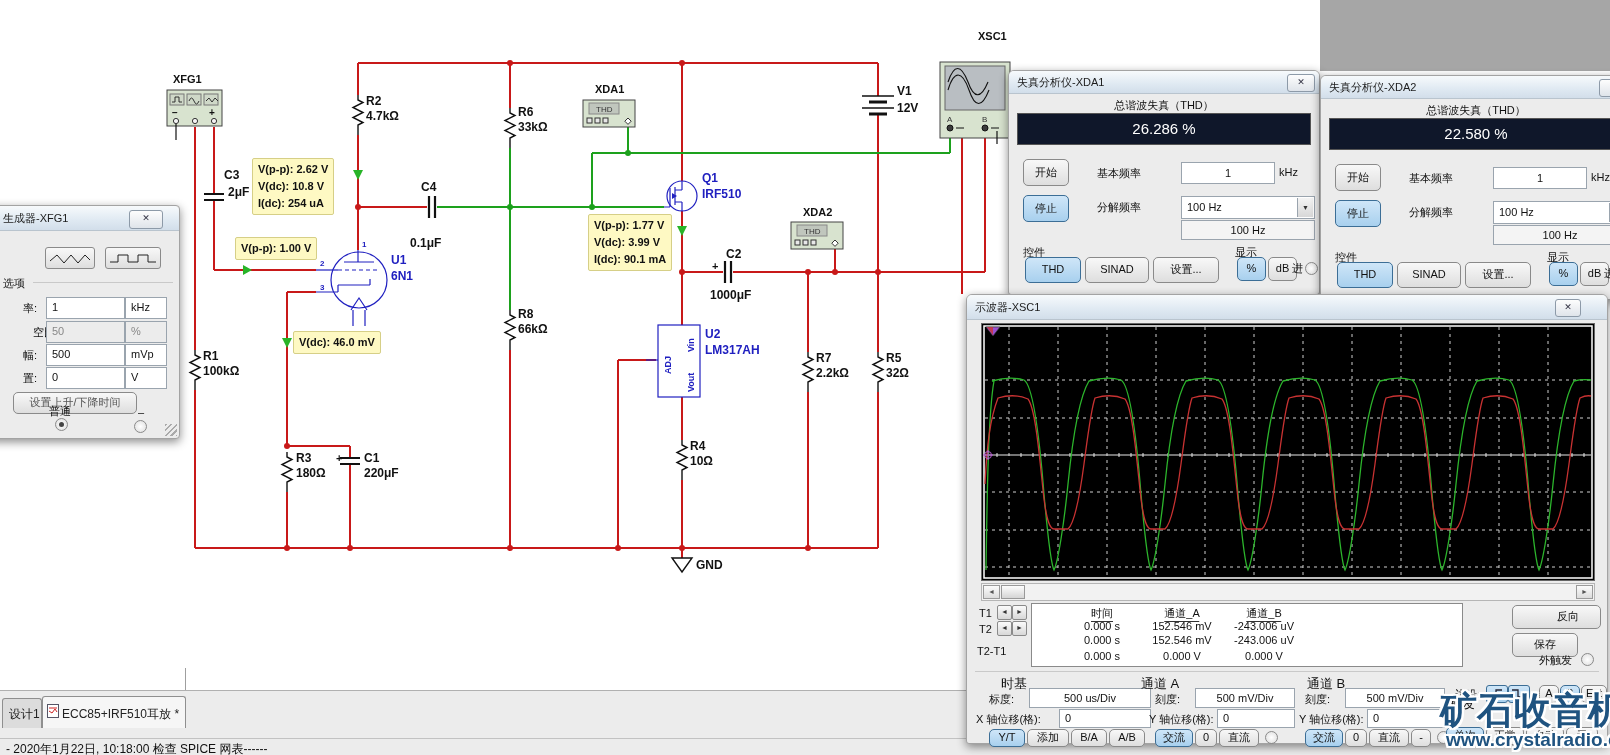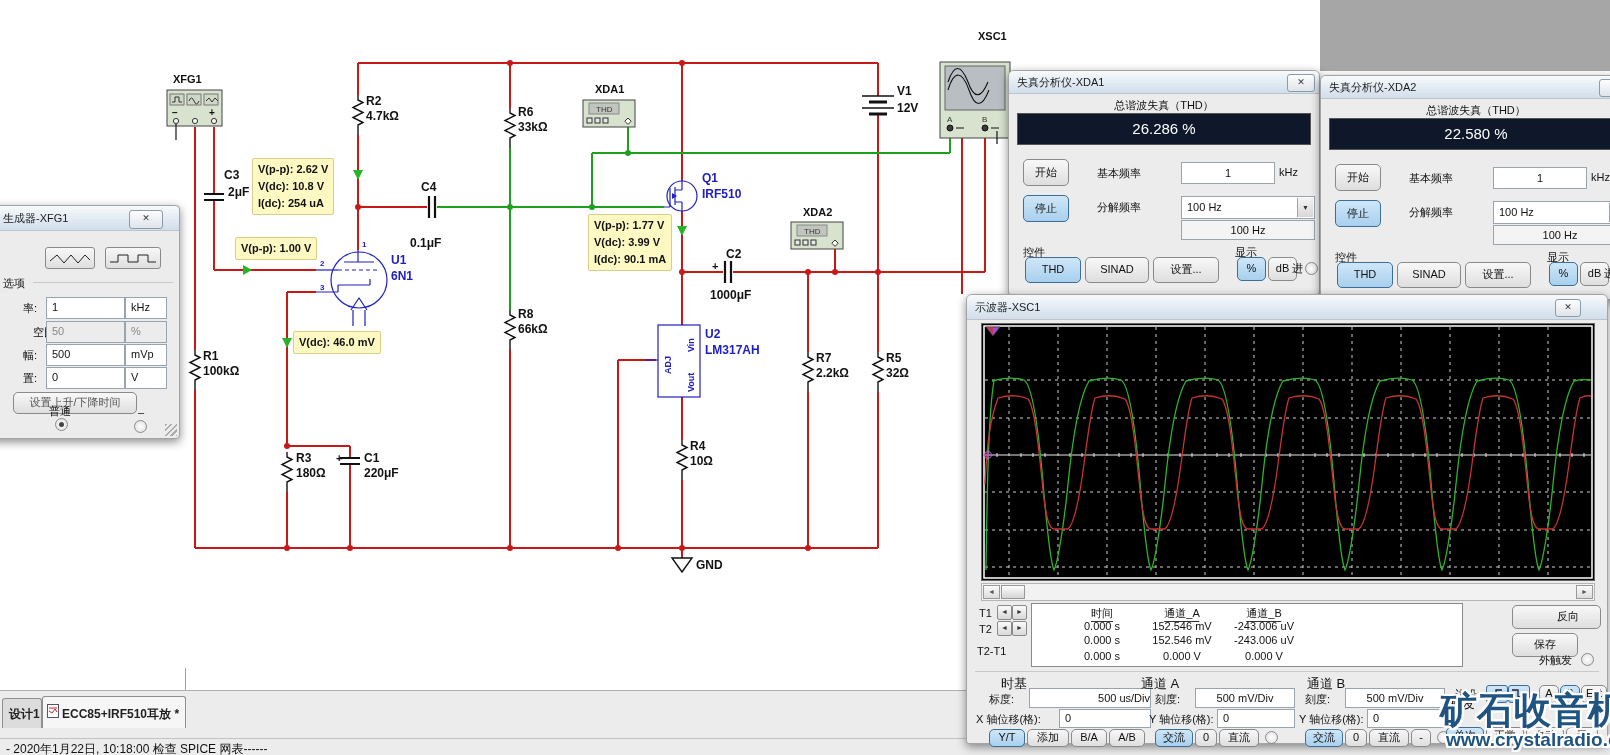--- a/index.html
+++ b/index.html
@@ -26,21 +26,21 @@
     border-left:1px solid #9aa4ae;font-size:7px;text-align:center;line-height:20px;color:#333;}
   .radio{position:absolute;width:11px;height:11px;border-radius:50%;
     border:1px solid #8a8a8a;background:radial-gradient(#fff,#dcdcdc);}
   .radio.sel::after{content:"";position:absolute;left:3px;top:3px;width:5px;height:5px;border-radius:50%;background:#444;}
   .grip{position:absolute;right:2px;bottom:2px;width:12px;height:12px;
     background:repeating-linear-gradient(135deg,#aaa 0 1.5px,transparent 1.5px 4px);}
   
   .probe{position:absolute;background:#fef9c3;border:1px solid #d6cf87;border-radius:2px;
     font-size:11px;font-weight:bold;color:#111;padding:2px 5px;line-height:17px;white-space:nowrap;}
   
-  .tabstrip{position:absolute;left:0;top:690px;width:1494px;height:48px;background:#ececec;border-top:1px solid #b0b0b0;font-weight:bold;}
+  .tabstrip{position:absolute;left:0;top:690px;width:1494px;height:48px;background:#ececec;border-top:1px solid #b0b0b0;}
   .tab{position:absolute;top:7px;height:29px;border:1px solid #8f8f8f;border-bottom:none;
     border-radius:3px 3px 0 0;font-size:12px;background:#dcdcdc;color:#222;}
   .tab.active{background:#f6f6f6;}
   .statusbar{position:absolute;left:0;top:738px;width:1610px;height:17px;background:#ececec;
     border-top:1px solid #c2c2c2;font-size:12px;color:#111;}
   .statusbar span{position:absolute;left:6px;top:2px;white-space:nowrap;}
   
   .wm{position:absolute;z-index:50;color:#1f5380;font-weight:bold;white-space:nowrap;
     text-shadow:-2px 0 0 #fff,2px 0 0 #fff,0 -2px 0 #fff,0 2px 0 #fff,-2px -2px 0 #fff,2px 2px 0 #fff,-2px 2px 0 #fff,2px -2px 0 #fff;}
   
@@ -499,21 +499,21 @@
   </div>
   <div class="btn" style="left:545px;top:310px;width:64px;height:22px;line-height:21px;padding-left:23px;"><span>反向</span></div>
   <div class="btn" style="left:545px;top:338px;width:64px;height:22px;line-height:21px;"><span>保存</span></div>
   <span class="lbl" style="left:572px;top:358px;">外触发</span>
   <div class="radio" style="left:614px;top:358px;"></div>
 
   <div class="sep" style="left:8px;top:376px;width:624px;height:1px;"></div>
 
   <span class="grpl" style="left:34px;top:380px;">时基</span>
   <span class="lbl" style="left:22px;top:397px;">标度:</span>
-  <div class="field" style="left:62px;top:393px;width:120px;height:18px;text-align:right;line-height:18px;"><span>500 us/Div</span></div>
+  <div class="field" style="left:62px;top:393px;width:120px;height:18px;text-align:center;line-height:18px;"><span>500 us/Div</span></div>
   <span class="lbl" style="left:9px;top:417px;">X 轴位移(格):</span>
   <div class="field" style="left:92px;top:414px;width:90px;height:17px;line-height:17px;">
       <span class="abs" style="left:5px;">0</span>
     </div>
   <div class="btn act" style="left:22px;top:434px;width:34px;height:16px;line-height:15px;"><span>Y/T</span></div>
   <div class="btn" style="left:60px;top:434px;width:40px;height:16px;line-height:15px;"><span>添加</span></div>
   <div class="btn" style="left:104px;top:434px;width:34px;height:16px;line-height:15px;"><span>B/A</span></div>
   <div class="btn" style="left:142px;top:434px;width:34px;height:16px;line-height:15px;"><span>A/B</span></div>
 
   <span class="grpl" style="left:174px;top:380px;">通道 A</span>

